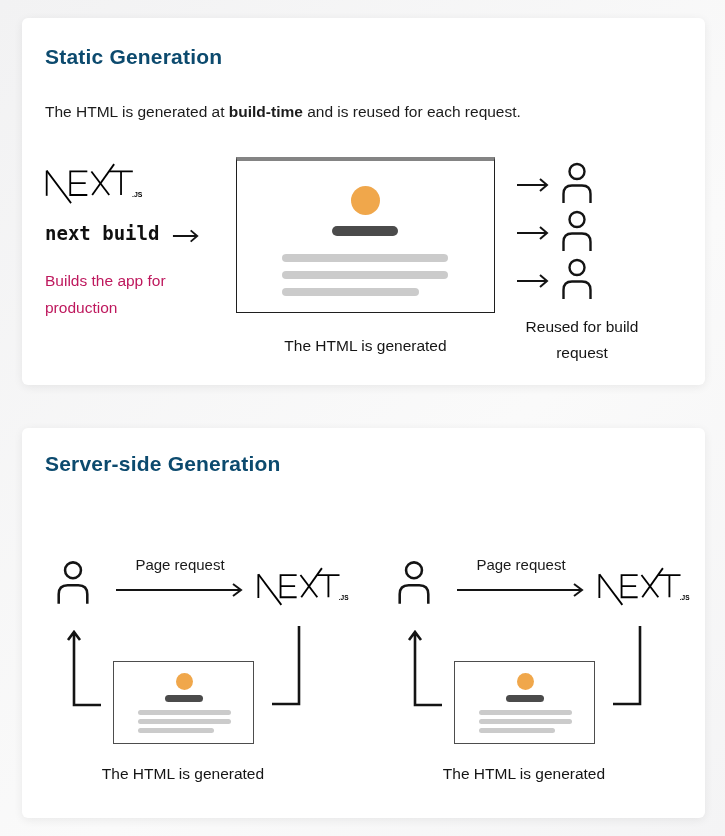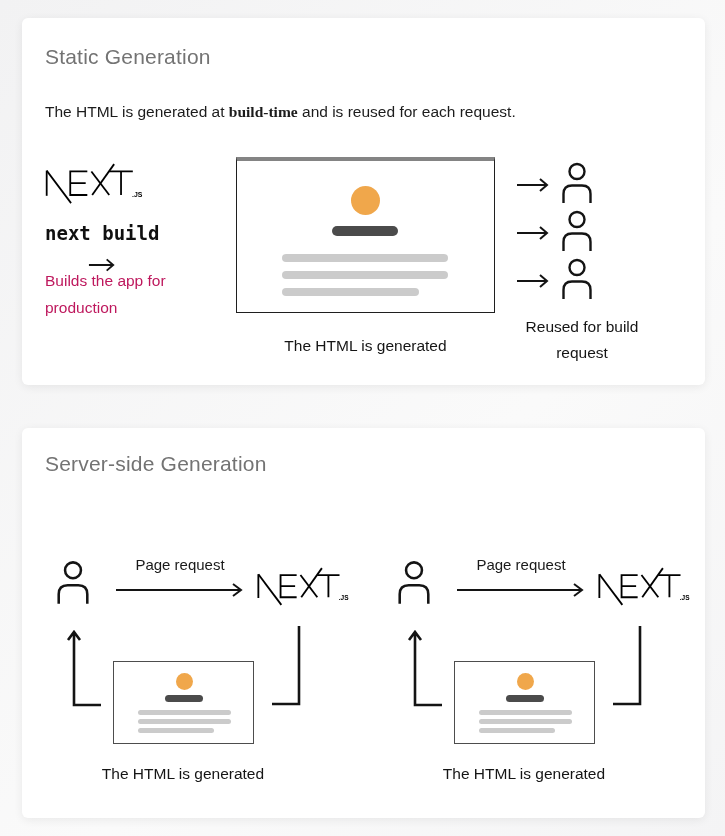--- a/index.html
+++ b/index.html
@@ -13,29 +13,29 @@
     font-family:"Liberation Sans", sans-serif;
     color:#1c1c1c; position:relative; overflow:hidden;
   }
   .card{
     position:absolute; left:22px; width:683px; background:var(--cardbg);
     border-radius:6px; box-shadow:0 2px 10px rgba(0,0,0,0.07);
   }
   #card-static{top:18px; height:367px;}
   #card-ssr{top:428px; height:390px;}
   .card-title{
-    position:absolute; left:23px; font-size:21px; font-weight:400; color:#737373;
+    position:absolute; left:23px; font-size:21px; font-weight:700; color:#0c4a6e;
     letter-spacing:.2px;
   }
   .desc{position:absolute; left:23px; font-size:15.5px; color:#1c1c1c;}
-  .desc b{font-weight:700;font-family:Liberation Serif, serif;}
+  .desc b{font-weight:700;}
   .abs{position:absolute;}
   .mono-cmd{
     font-family:"DejaVu Sans Mono", monospace; font-weight:700; font-size:19px;
-    color:#101010; display:flex; align-items:center; gap:13px;flex-direction:column;
+    color:#101010; display:flex; align-items:flex-end; gap:13px;
   }
   .note{font-size:15.5px; line-height:27px; color:#be185d;}
   .caption{font-size:15.5px; color:#151515; text-align:center; line-height:26px;}
   
   .mockup{background:#fff; position:absolute;}
   .mockup-lg{
     left:214px; top:139px; width:259px; height:156px;
     border:1.5px solid #1f1f1f; border-top:4px solid #848484;
   }
   .mockup-sm{width:141px; height:83px; border:1.5px solid #4d4d4d;}

